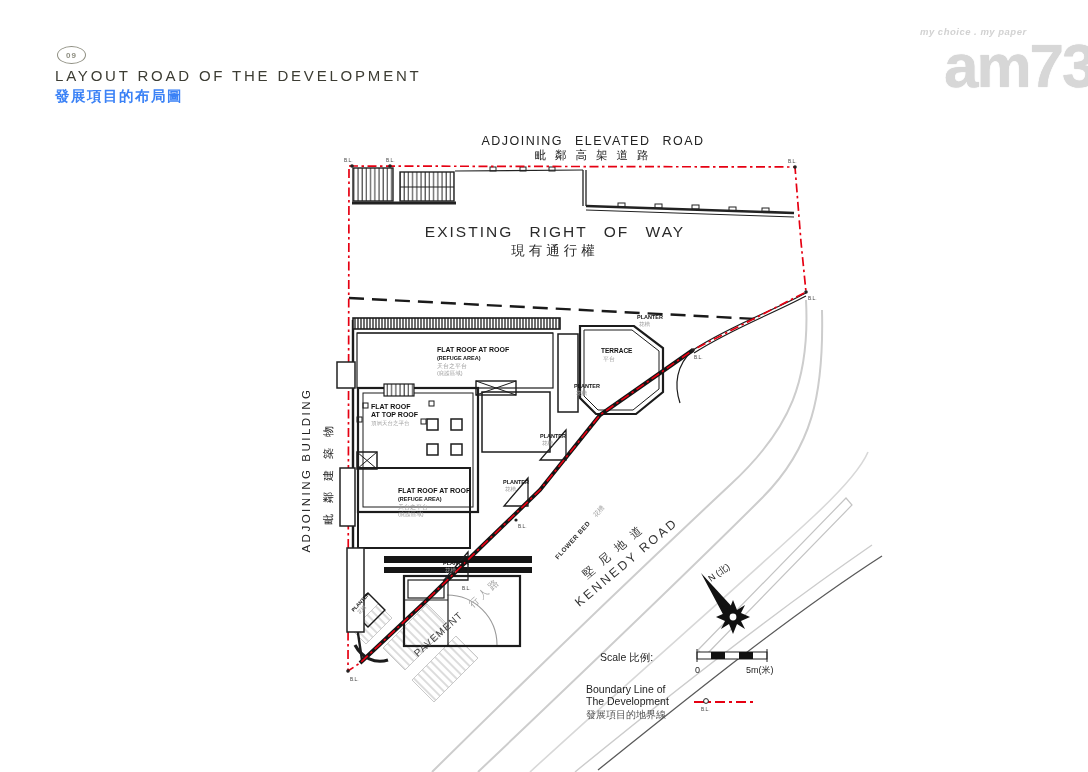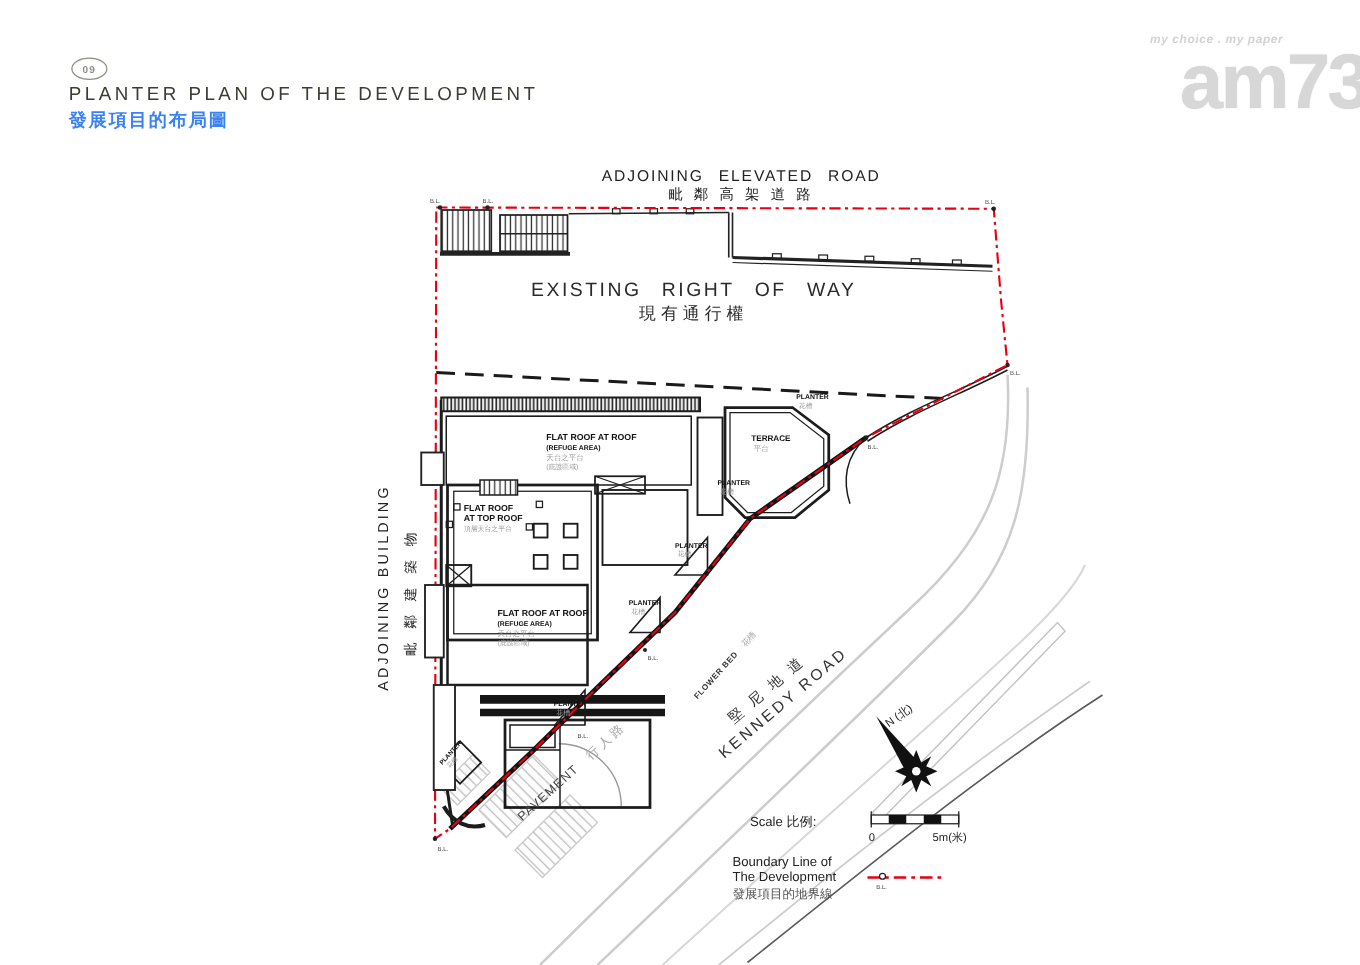--- a/index.html
+++ b/index.html
@@ -18,21 +18,21 @@
   .logo .name{font-size:62px;font-weight:800;color:#d7d7d7;line-height:.92;letter-spacing:-2px;
     text-shadow:0 0 1px #c6c6c6;margin-left:36px;}
   svg text{font-family:"Liberation Sans", sans-serif;}
 </style>
 </head>
 <body>
 
 <div class="abs page-oval">
   <span>09</span>
 </div>
-<div class="abs title-en">PLANTER PLAN OF THE DEVELOPMENT</div>
+<div class="abs title-en">LAYOUT ROAD OF THE DEVELOPMENT</div>
 <div class="abs title-zh">發展項目的布局圖</div>
 <div class="abs logo">
   <div class="tagline">my choice . my paper</div>
   <div class="name">am730</div>
 </div>
 
 <svg class="abs" style="left:0;top:0;" width="1088" height="772" viewBox="0 0 1088 772">
   <defs>
     <pattern id="hatchV" width="4.2" height="8" patternUnits="userSpaceOnUse">
       <rect width="4.2" height="8" fill="#ffffff"></rect>

